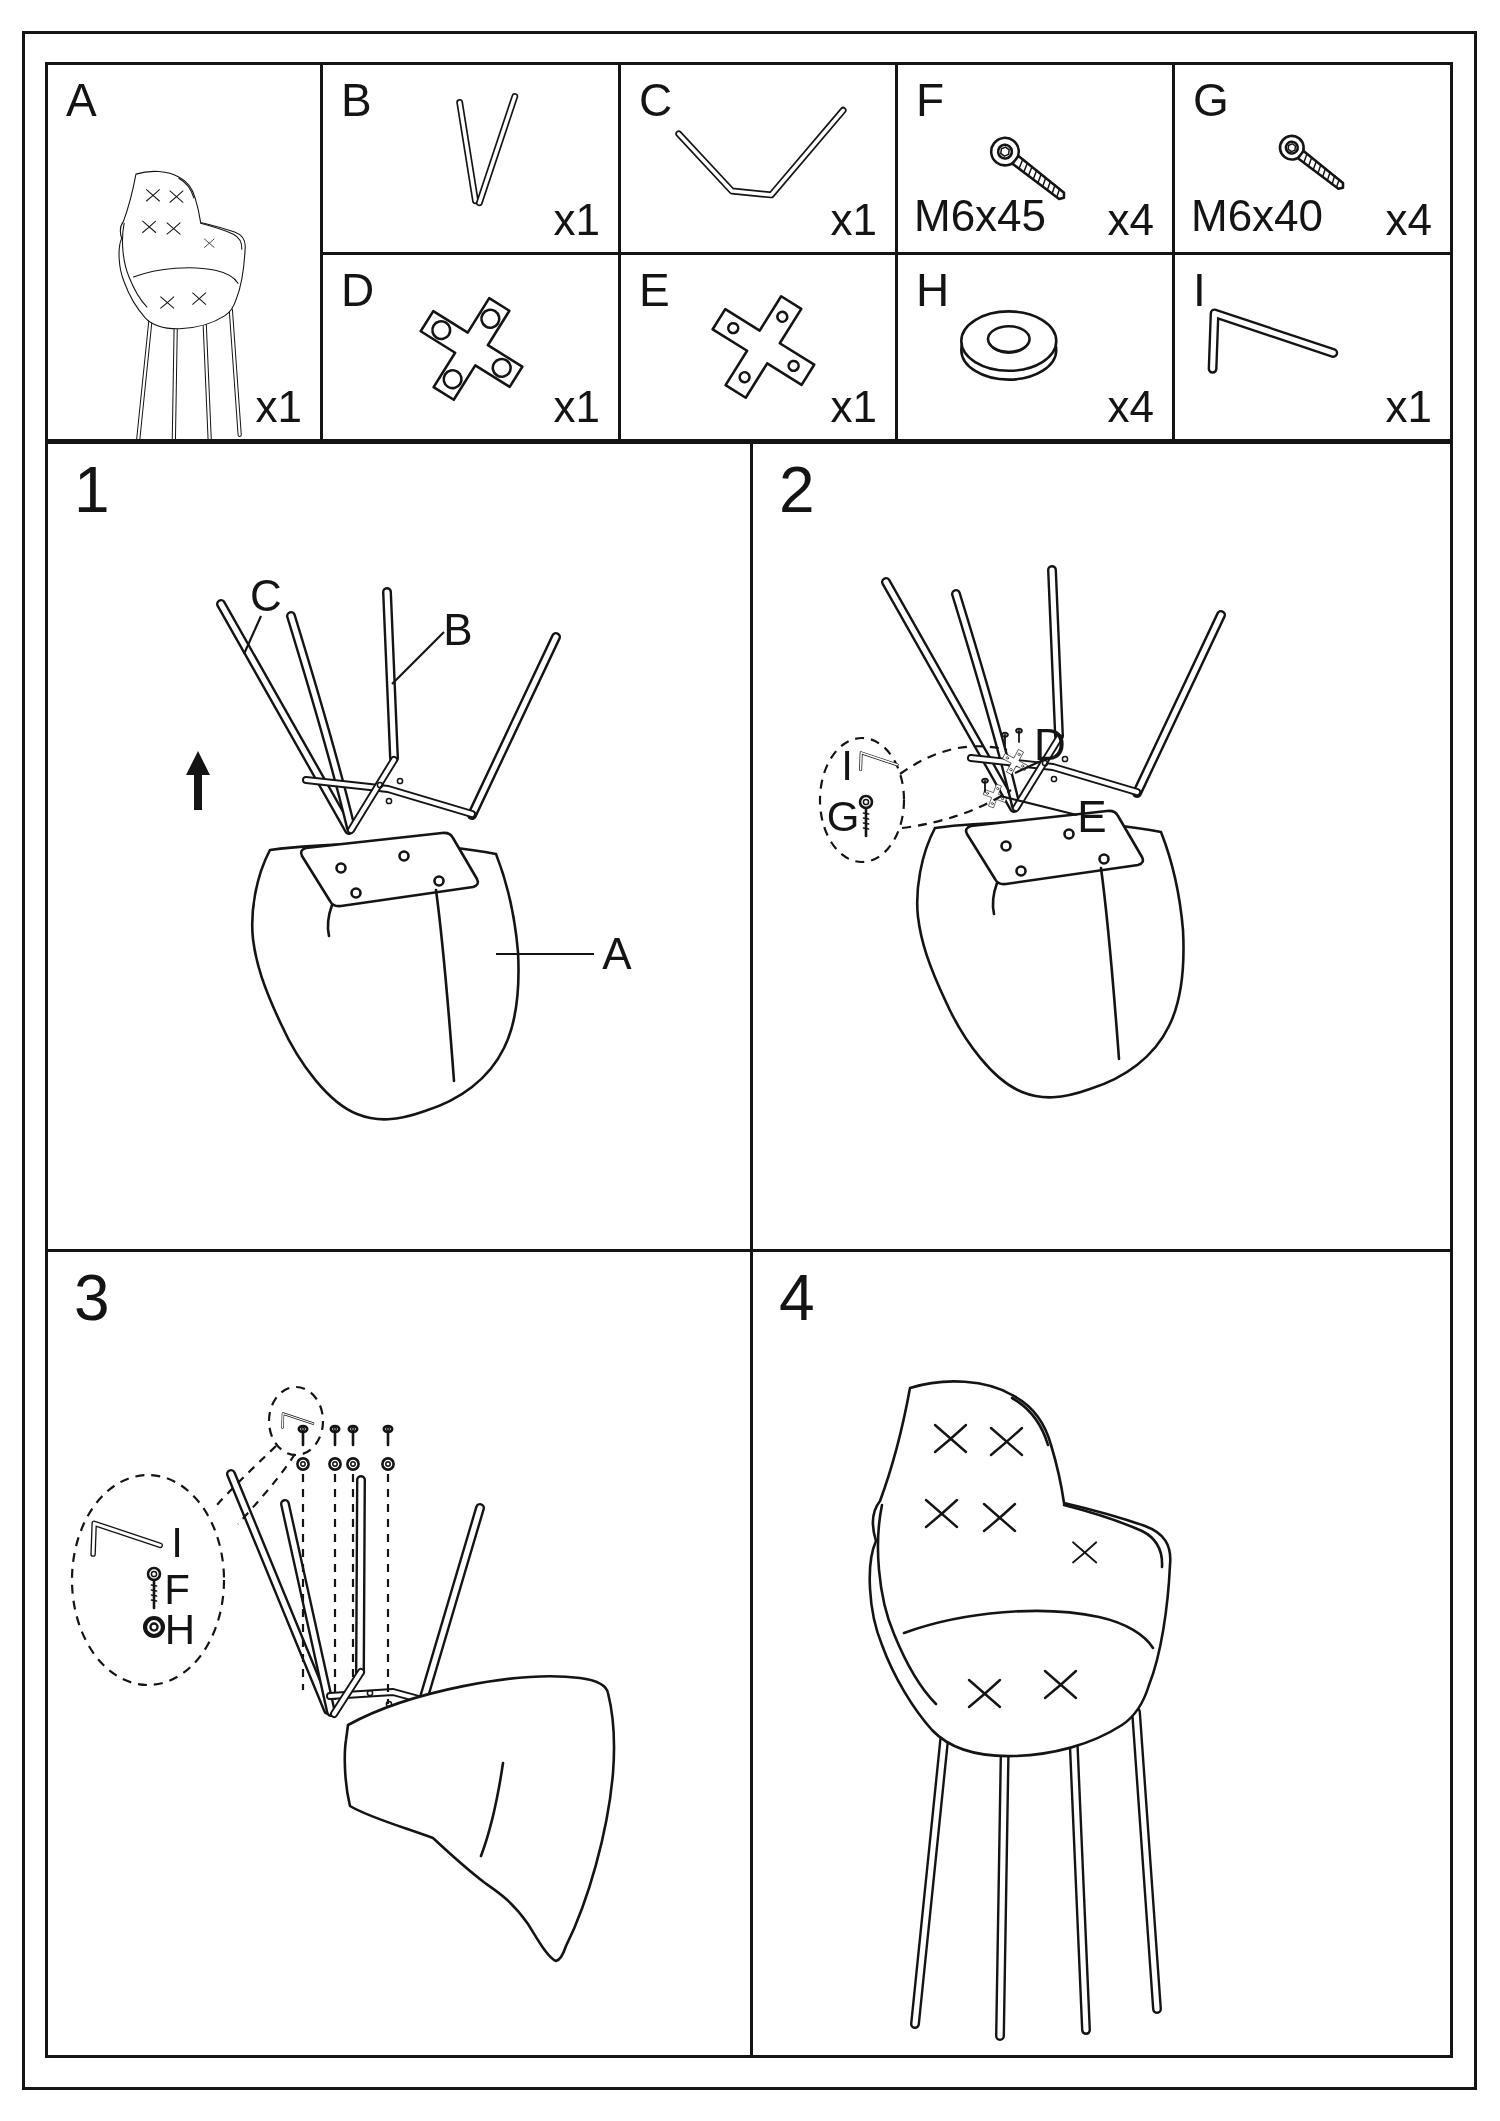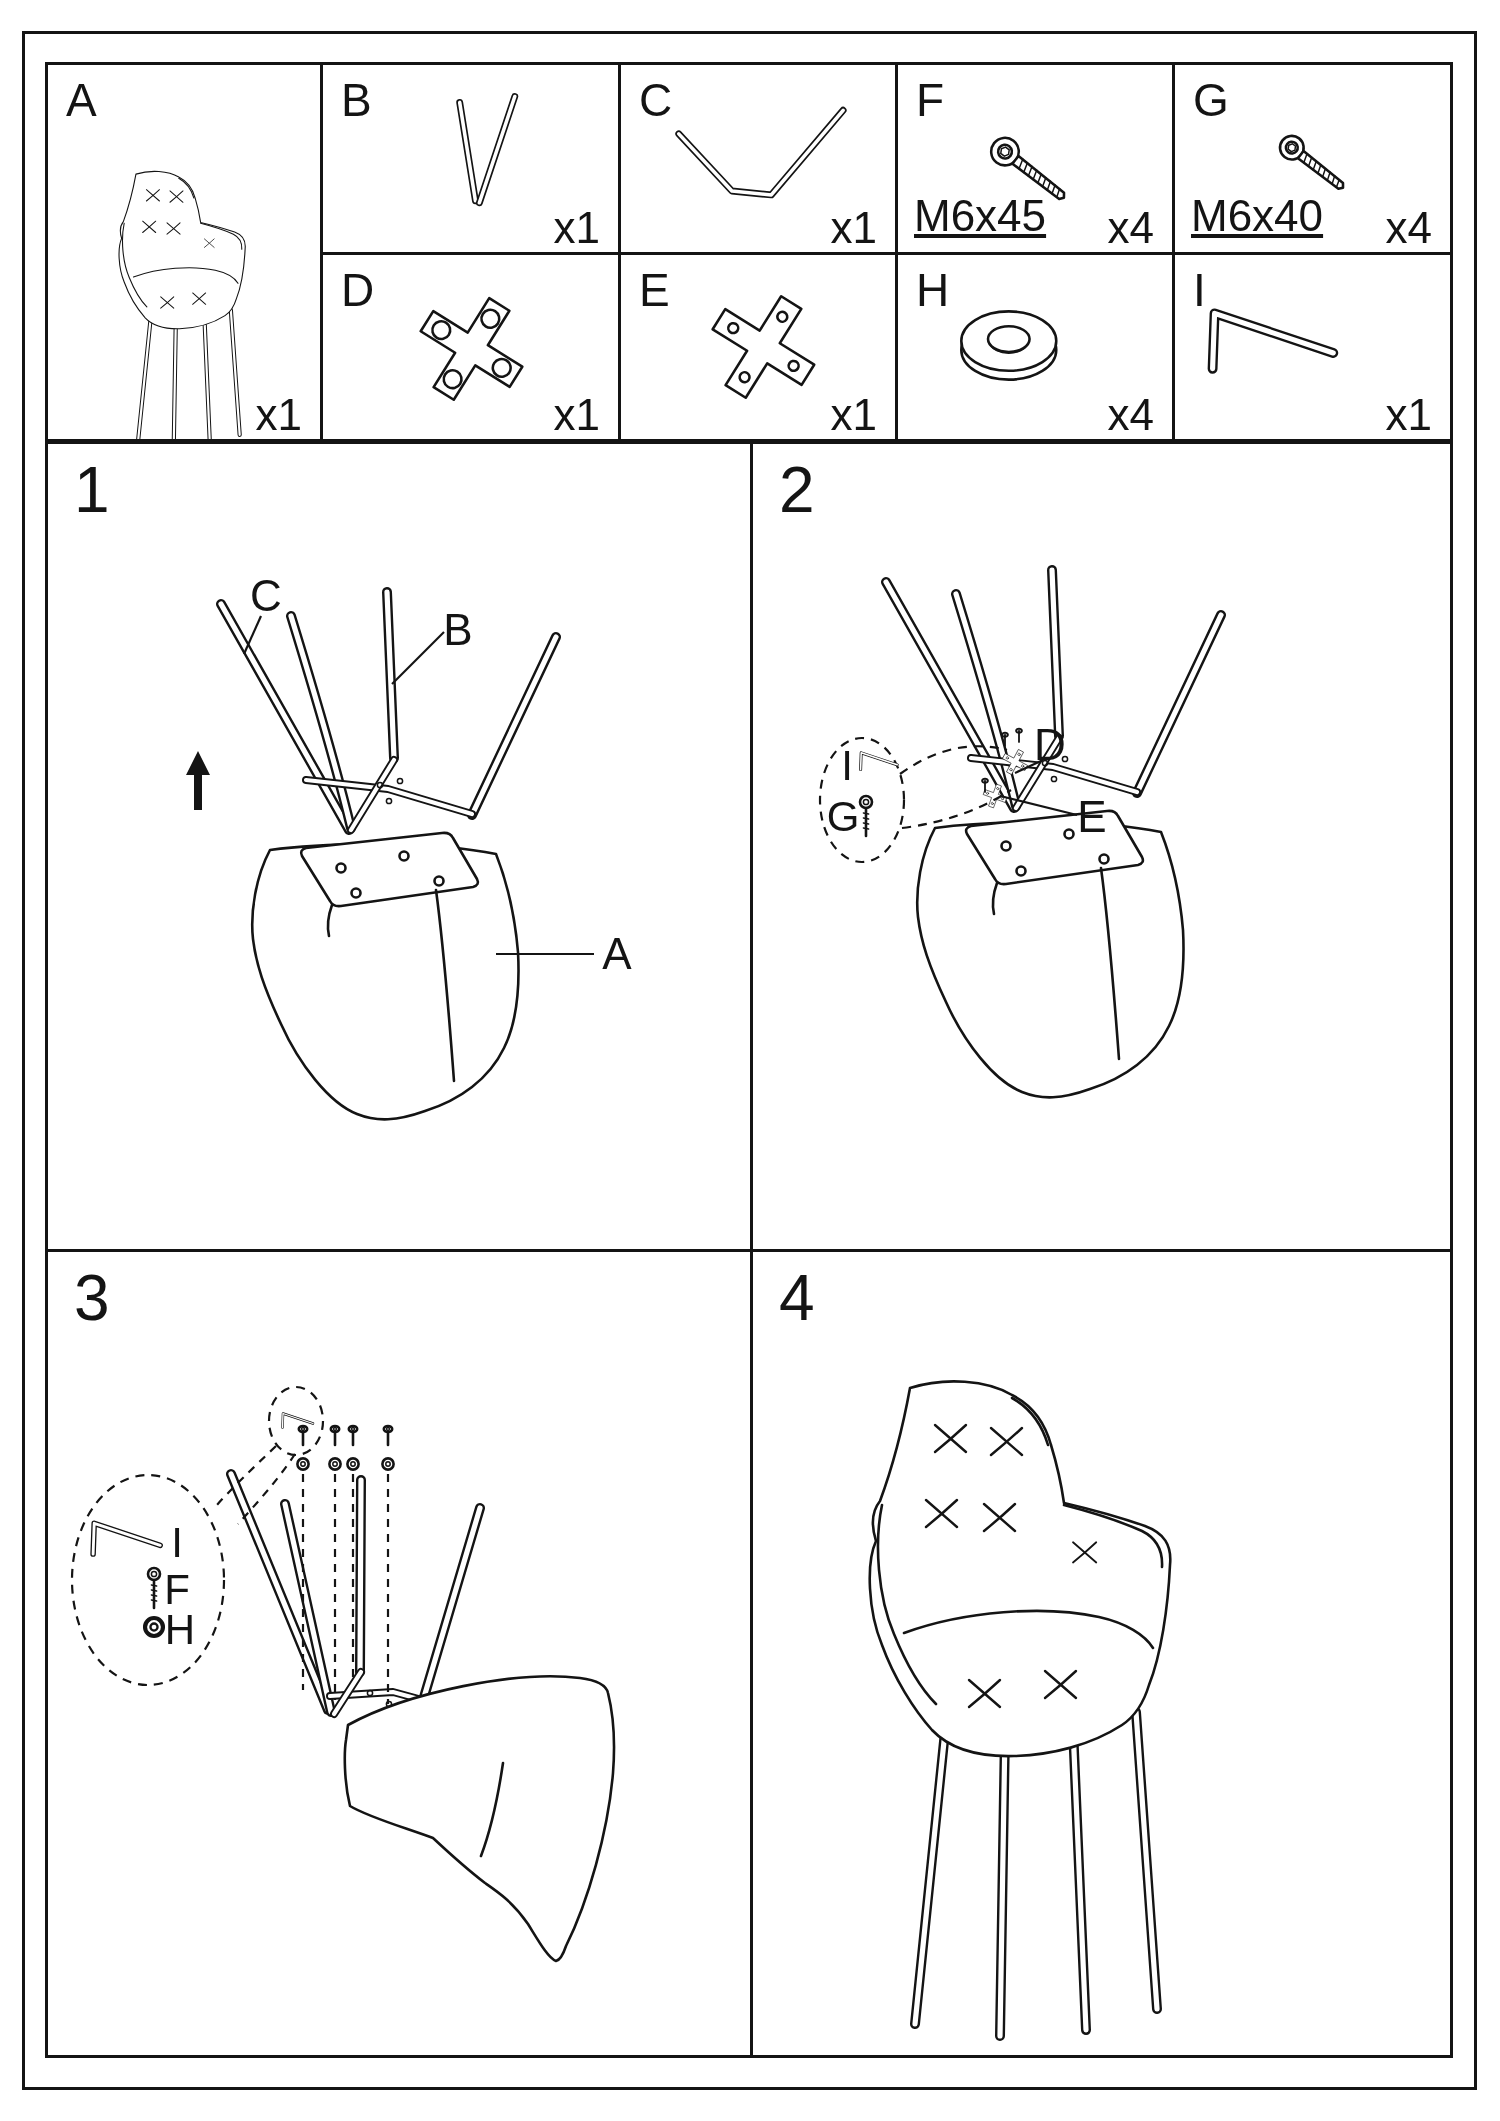--- a/index.html
+++ b/index.html
@@ -8,22 +8,22 @@
   .outer{position:absolute;left:22px;top:31px;width:1449px;height:2053px;border:3px solid #141414;}
   .ptable{position:absolute;left:45px;top:62px;width:1408px;height:380px;border:3px solid #141414;box-sizing:border-box;}
   .cell{position:absolute;box-sizing:border-box;}
   .bl{border-left:3px solid #141414;}
   .bb{border-bottom:3px solid #141414;}
   .steps{position:absolute;left:45px;top:441px;width:1408px;height:1617px;border:3px solid #141414;box-sizing:border-box;}
   .scell{position:absolute;box-sizing:border-box;}
   .br{border-right:3px solid #141414;}
   .cell svg,.scell svg{position:absolute;left:0;top:0;width:100%;height:100%;}
   .pl{position:absolute;left:18px;top:12px;font-size:46px;line-height:1;}
-  .qty{position:absolute;right:18px;bottom:2px;font-size:44px;line-height:1;}
-  .sz{position:absolute;left:16px;bottom:14px;font-size:44px;line-height:1;text-decoration:underline;}
+  .qty{position:absolute;right:18px;bottom:10px;font-size:44px;line-height:1;}
+  .sz{position:absolute;left:16px;bottom:14px;font-size:44px;line-height:1;}
   .num{position:absolute;left:26px;top:14px;font-size:64px;line-height:1;}
   .co{position:absolute;font-size:44px;line-height:1;transform:translate(-50%,-50%);}
   .co.small{font-size:42px;}
   
   .ln{fill:none;stroke:#141414;stroke-width:2.6;stroke-linecap:round;stroke-linejoin:round;}
   .lnw{fill:#ffffff;stroke:#141414;stroke-width:2.6;stroke-linejoin:round;}
   .thin{fill:none;stroke:#141414;stroke-width:1.5;stroke-linecap:round;}
   .t{fill:none;stroke:#141414;stroke-width:2.4;stroke-linecap:round;}
   .tb10{stroke:#141414;stroke-width:10;fill:none;stroke-linecap:round;stroke-linejoin:round;}
   .tw10{stroke:#ffffff;stroke-width:5.2;fill:none;stroke-linecap:round;stroke-linejoin:round;}

